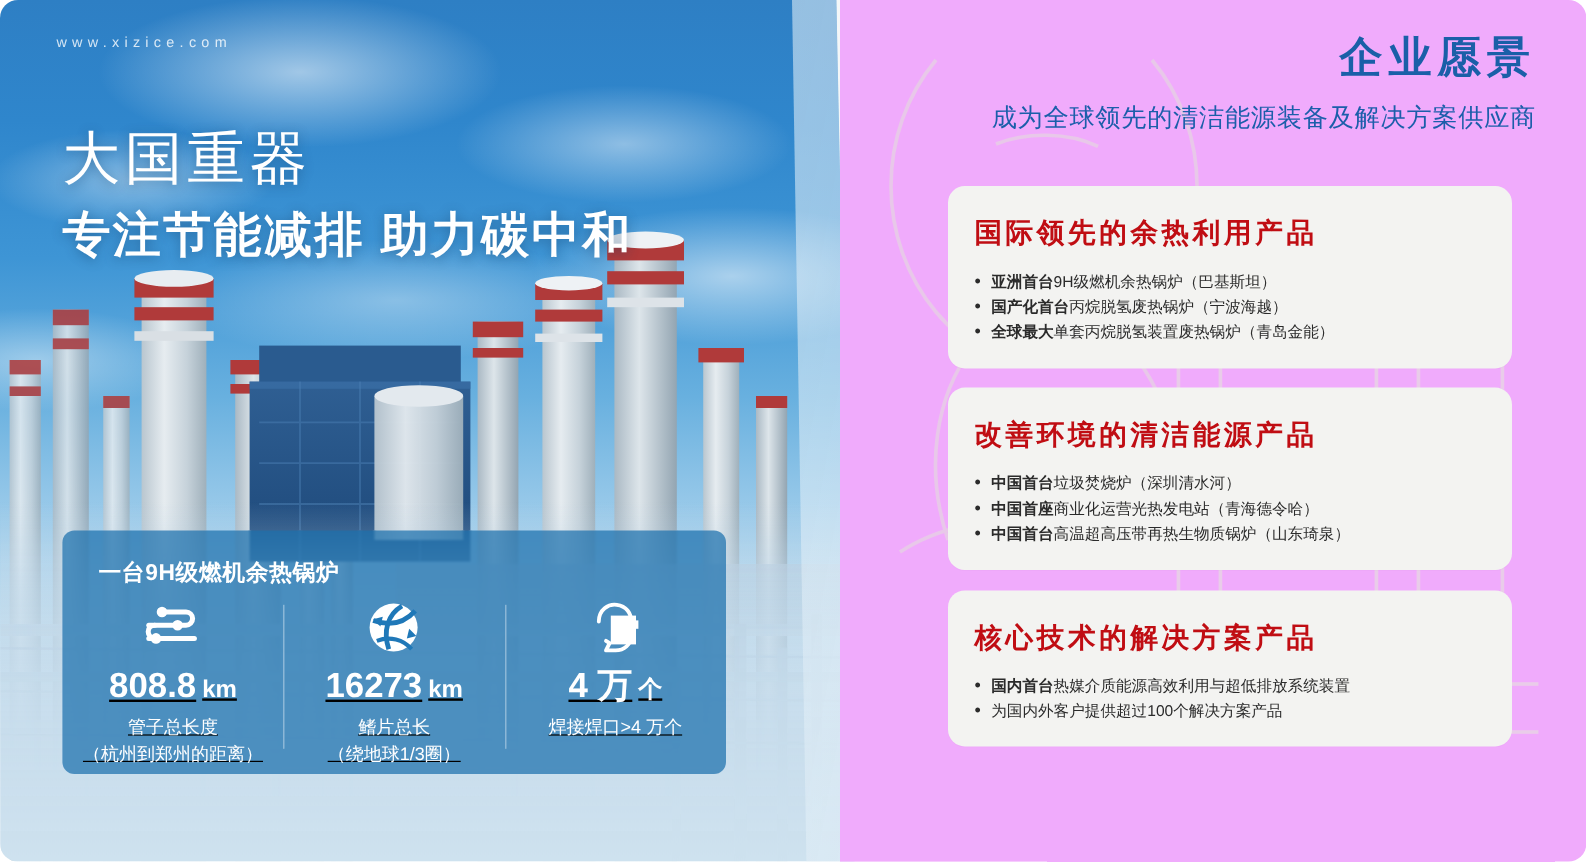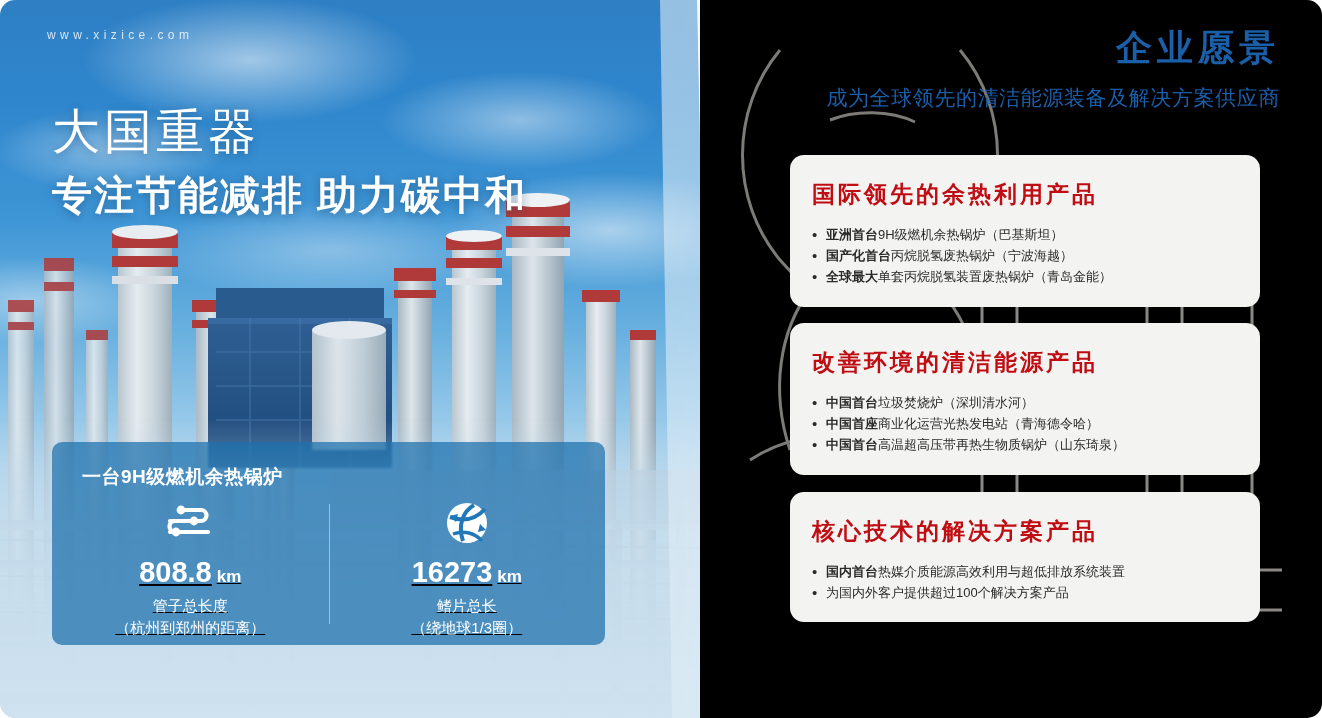--- a/index.html
+++ b/index.html
@@ -70,41 +70,41 @@
   .stat{ flex:1; display:flex; flex-direction:column; align-items:center; position:relative; }
   .stat + .stat::before{
     content:""; position:absolute; left:0; top:4px; width:1px; height:120px;
     background:rgba(255,255,255,.45);
   }
   .stat-icon{ height:46px; display:flex; align-items:center; justify-content:center; }
   .stat-val{
     margin-top:12px; color:#fff; font-weight:bold; font-size:29px; line-height:1;
     display:flex; align-items:baseline; gap:5px;
   }
-  .stat-unit{ font-size:17px; font-weight:bold; }
+  .stat-unit{ font-size:20px; font-weight:bold; }
   .stat-l1{ margin-top:10px; color:#fff; font-size:15px; }
   .stat-l2{ margin-top:3px; color:#fff; font-size:15px; }
 
   
   .band-light{
     position:absolute; left:0; top:0; width:740px; height:718px;
     background:linear-gradient(100deg, rgba(205,226,240,.75), rgba(228,240,248,.55));
     clip-path: polygon(660px 0, 697px 0, 712px 718px, 672px 718px);
   }
   .band-light2{
     position:absolute; left:0; top:0; width:760px; height:718px;
     background:#eef2f5;
     clip-path: polygon(697px 0, 735px 0, 752px 718px, 712px 718px);
     opacity:.65;
   }
 
   
   .right{
     position:absolute; left:700px; top:0; right:0; bottom:0;
-    background:#000000;
+    background:#f0abfc;
     overflow:hidden;
   }
   .rt-ghost{
     position:absolute; left:-40px; top:-10px; width:460px; height:700px;
     opacity:.55;
   }
   .rt-ghost2{
     position:absolute; right:-20px; top:180px; width:420px; height:520px;
     opacity:.6;
   }
@@ -296,20 +296,35 @@
             </svg>
           </div>
           <div class="stat-val">
             <span>16273</span>
             <span class="stat-unit">km</span>
           </div>
           <div class="stat-l1">鳍片总长</div>
           <div class="stat-l2">（绕地球1/3圈）</div>
         </div>
 
+        <div class="stat">
+          <div class="stat-icon">
+            <svg width="46" height="46" viewBox="0 0 46 46">
+              <path d="M9 18 C9 8 17 3 24 4 C32 5 36 11 36 18 L36 30 C36 37 30 42 23 42 L15 42 L18 36 L15 34" fill="none" stroke="#ffffff" stroke-width="3.2" stroke-linejoin="round" stroke-linecap="round"></path>
+              <rect x="19" y="13" width="21" height="24" fill="#ffffff"></rect>
+              <rect x="36" y="17" width="6" height="7" fill="#ffffff"></rect>
+            </svg>
+          </div>
+          <div class="stat-val">
+            <span>4 万</span>
+            <span class="stat-unit">个</span>
+          </div>
+          <div class="stat-l1">焊接焊口&gt;4 万个</div>
+          <div class="stat-l2"></div>
+        </div>
 
       </div>
     </div>
   </div>
 
   <div class="band-light"></div>
   <div class="band-light2"></div>
 
   <div class="right">
 

